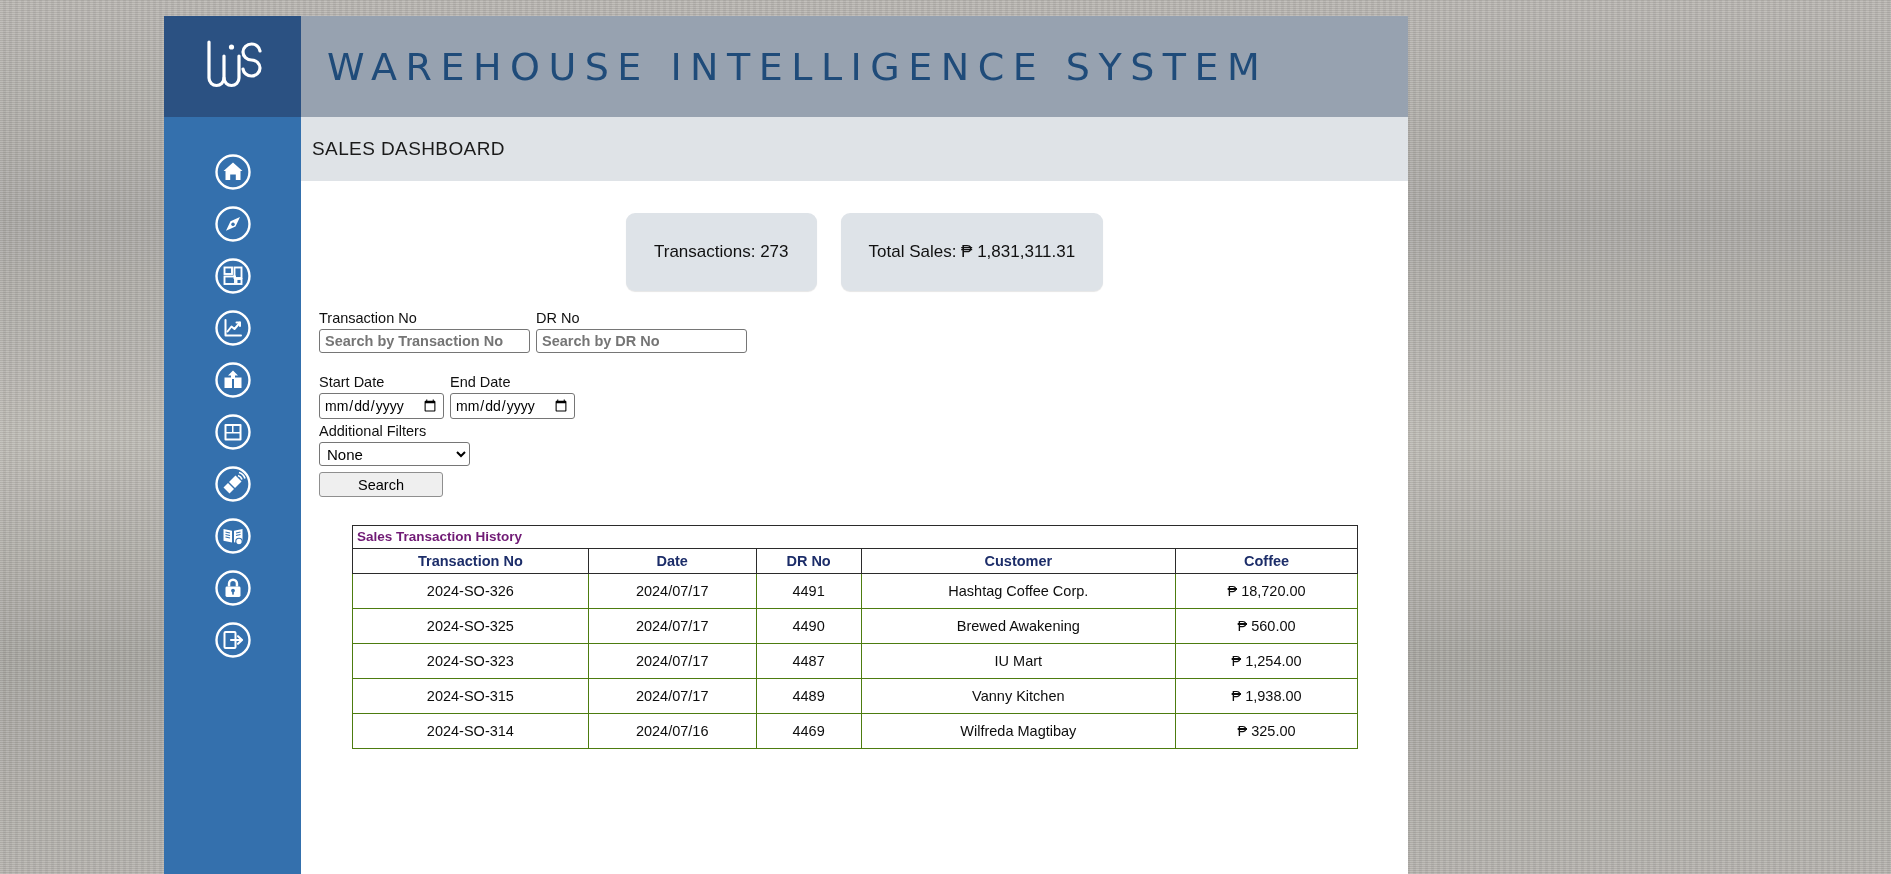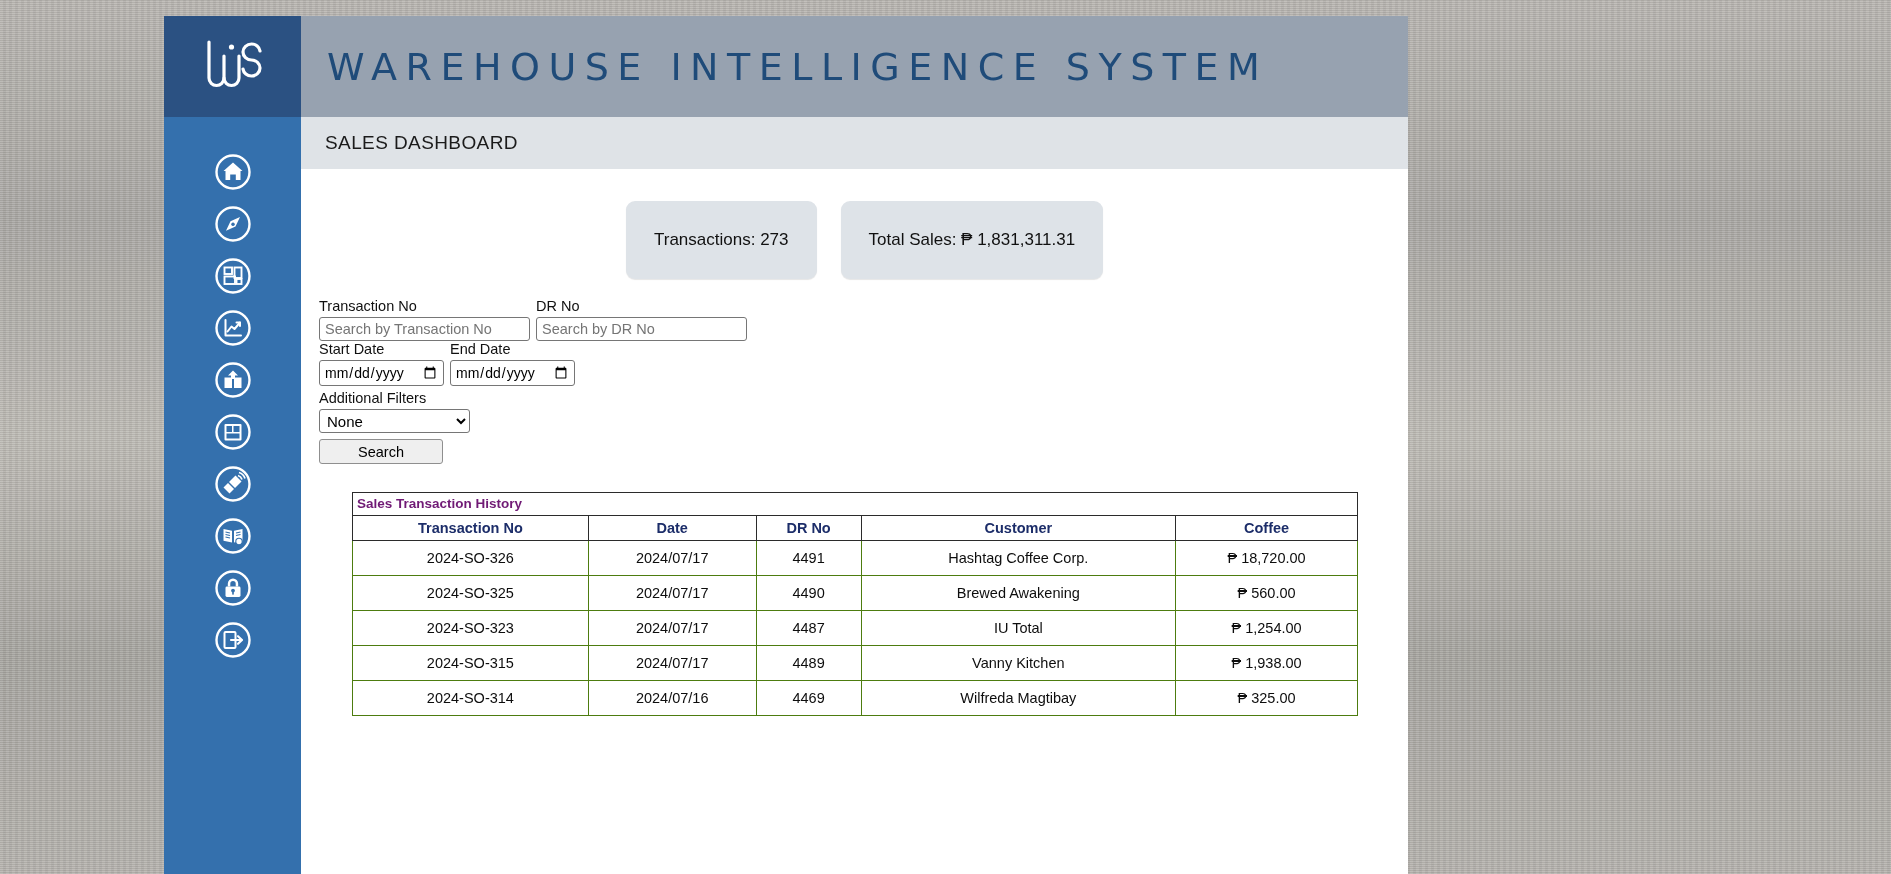--- a/index.html
+++ b/index.html
@@ -64,24 +64,24 @@
   }
   #brand-title {
     color: #1f4b79;
     font-size: 38px;
     letter-spacing: 8.5px;
     font-weight: 400;
     font-family: "DejaVu Sans", sans-serif;
     white-space: nowrap;
   }
   #pagebar {
-    height: 52px;
+    height: 64px;
     background: #dfe3e7;
     display: flex; align-items: center;
-    padding-left: 24px;
+    padding-left: 11px;
   }
   #page-title { font-size: 19px; color: #1b1b1b; letter-spacing: 0.4px; }
   #content {
     flex: 1 1 auto;
     background: #ffffff;
     padding: 0 16px 0 18px;
     overflow: hidden;
     position: relative;
   }
   
@@ -108,20 +108,21 @@
   .f-label { font-size: 14.5px; color: #101010; margin-bottom: 2px; line-height: 17px; }
   .f-input {
     font-family: "Liberation Sans", sans-serif;
     font-size: 14.5px;
     height: 24px;
     border: 1px solid #767676;
     border-radius: 3px;
     padding: 1px 5px;
     background: #fff;
     color: #000;
+    font-weight: bold;
   }
   .f-input::placeholder { color: #757575; }
   #search-transaction-input { width: 211px; }
   #search-dr-input { width: 211px; }
   .date-input {
     width: 125px;
     font-family: "Liberation Sans", sans-serif;
     font-size: 14px;
     height: 26px;
     border: 1px solid #767676;
@@ -358,21 +359,21 @@
           <div class="f-field">
             <label class="f-label">Transaction No</label>
             <input id="search-transaction-input" class="f-input" type="text" placeholder="Search by Transaction No" style="">
           </div>
           <div class="f-field">
             <label class="f-label">DR No</label>
             <input id="search-dr-input" class="f-input" type="text" placeholder="Search by DR No" style="">
           </div>
         </div>
 
-        <div class="f-row" style="margin-top:0;align-items:center;">
+        <div class="f-row" style="margin-top:21px;align-items:center;">
           <div class="f-field">
             <label class="f-label">Start Date</label>
             <input class="date-input" type="date" style="">
           </div>
           <div class="f-field">
             <label class="f-label">End Date</label>
             <input class="date-input" type="date" style="">
           </div>
         </div>
 
@@ -419,21 +420,21 @@
                 <td>2024-SO-325</td>
                 <td>2024/07/17</td>
                 <td>4490</td>
                 <td>Brewed Awakening</td>
                 <td>₱ 560.00</td>
               </tr>
               <tr>
                 <td>2024-SO-323</td>
                 <td>2024/07/17</td>
                 <td>4487</td>
-                <td>IU Total</td>
+                <td>IU Mart</td>
                 <td>₱ 1,254.00</td>
               </tr>
               <tr>
                 <td>2024-SO-315</td>
                 <td>2024/07/17</td>
                 <td>4489</td>
                 <td>Vanny Kitchen</td>
                 <td>₱ 1,938.00</td>
               </tr>
               <tr>

